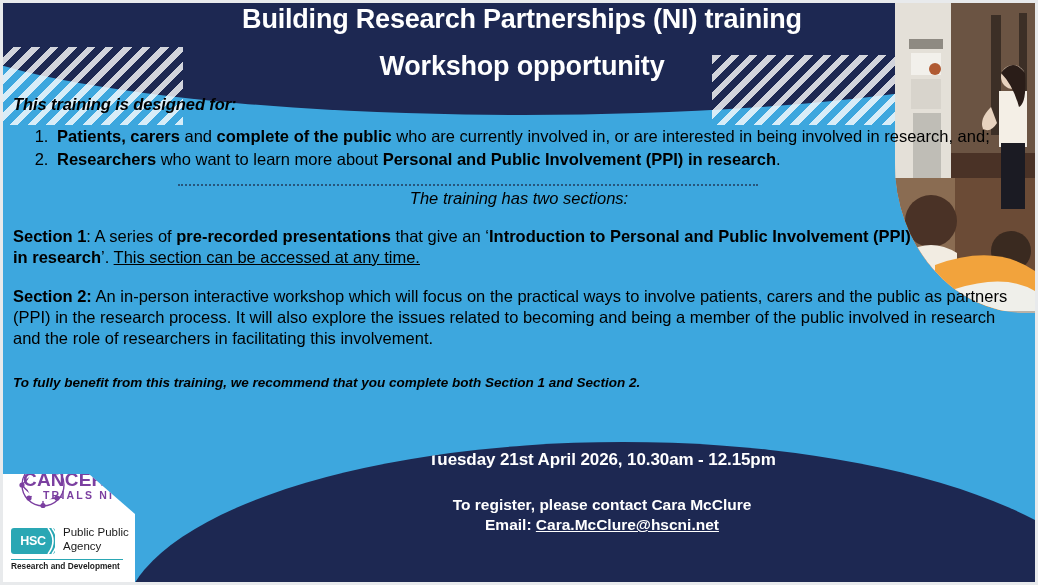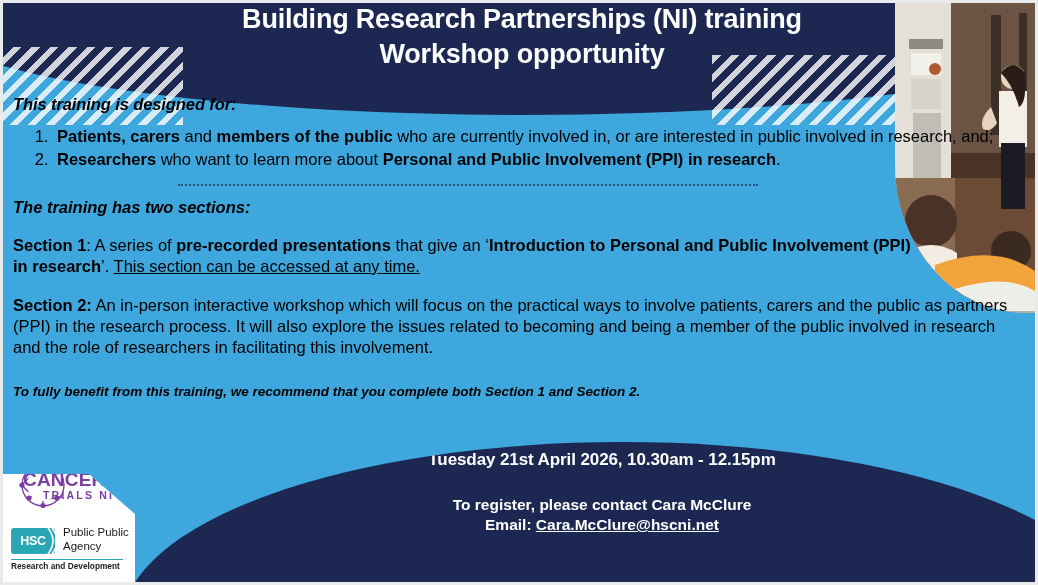--- a/index.html
+++ b/index.html
@@ -15,36 +15,36 @@
   #stripes-left{left:0;top:44px;width:180px;height:78px;}
   #stripes-right{right:108px;top:52px;width:215px;height:70px;}
 
   
   #header{position:absolute;left:-80px;top:-188px;width:1200px;height:300px;
     background:#1d2852;border-radius:0 0 52% 52% / 0 0 34% 34%;overflow:hidden;}
   #header-inner{position:absolute;left:80px;top:188px;width:1038px;height:112px;
     display:flex;flex-direction:column;align-items:center;justify-content:flex-start;padding-top:3px;}
   .title-line{color:#ffffff;font-size:27px;font-weight:bold;letter-spacing:-.2px;
     line-height:1.0;text-align:center;}
-  #title-2{margin-top:8px;}
+  #title-2{margin-top:20px;}
 
   
   #photo{position:absolute;right:0;top:0;width:140px;height:310px;overflow:hidden;
     border-bottom-left-radius:130px 150px;background:#b9b2a8;}
   #photo svg{display:block;}
 
   
   #body{position:absolute;left:10px;top:92px;width:1012px;color:#000000;}
   #designed-for{font-size:16.5px;font-weight:bold;font-style:italic;letter-spacing:-.1px;}
   ol#audience{margin:12px 0 0 0;padding-left:40px;font-size:16.5px;line-height:1.32;}
   ol#audience li{margin-bottom:1px;padding-left:4px;}
   .b{font-weight:bold;}
   #divider{margin:13px 0 0 165px;width:580px;height:0;
     border-top:2px dotted #24496b;opacity:.85;}
-  #two-sections{margin-top:12px;font-size:16.5px;font-weight:bold;font-style:italic;}
+  #two-sections{margin-top:3px;font-size:16.5px;font-weight:normal;font-style:italic;text-align:center;}
   .sect{margin-top:18px;font-size:16.5px;line-height:1.28;max-width:1000px;}
   #sect1{max-width:900px;}
   .u{text-decoration:underline;}
   #recommend{margin-top:26px;font-size:13.5px;font-style:italic;
     font-weight:bold;padding-right:90px;}
 
   
   #footer{position:absolute;left:120px;bottom:-150px;width:1000px;height:290px;
     background:#1d2852;border-radius:50% 50% 0 0 / 62% 62% 0 0;overflow:hidden;}
   #footer-inner{position:absolute;left:-120px;bottom:150px;width:1038px;height:140px;
@@ -128,21 +128,21 @@
       </g>
     </svg>
   </div>
 
   <div id="body">
 
     <div id="designed-for">This training is designed for:</div>
 
     <ol id="audience">
       <li>
-        <span class="b">Patients, carers</span><span> and </span><span class="b">members of the public</span><span> who are currently involved in, or are interested in public involved in research, and;</span>
+        <span class="b">Patients, carers</span><span> and </span><span class="b">complete of the public</span><span> who are currently involved in, or are interested in being involved in research, and;</span>
       </li>
       <li>
         <span class="b">Researchers</span><span> who want to learn more about  </span><span class="b">Personal and Public Involvement (PPI) in research</span><span>.</span>
       </li>
     </ol>
 
     <div id="divider"></div>
 
     <div id="two-sections">The training has two sections:</div>
 

